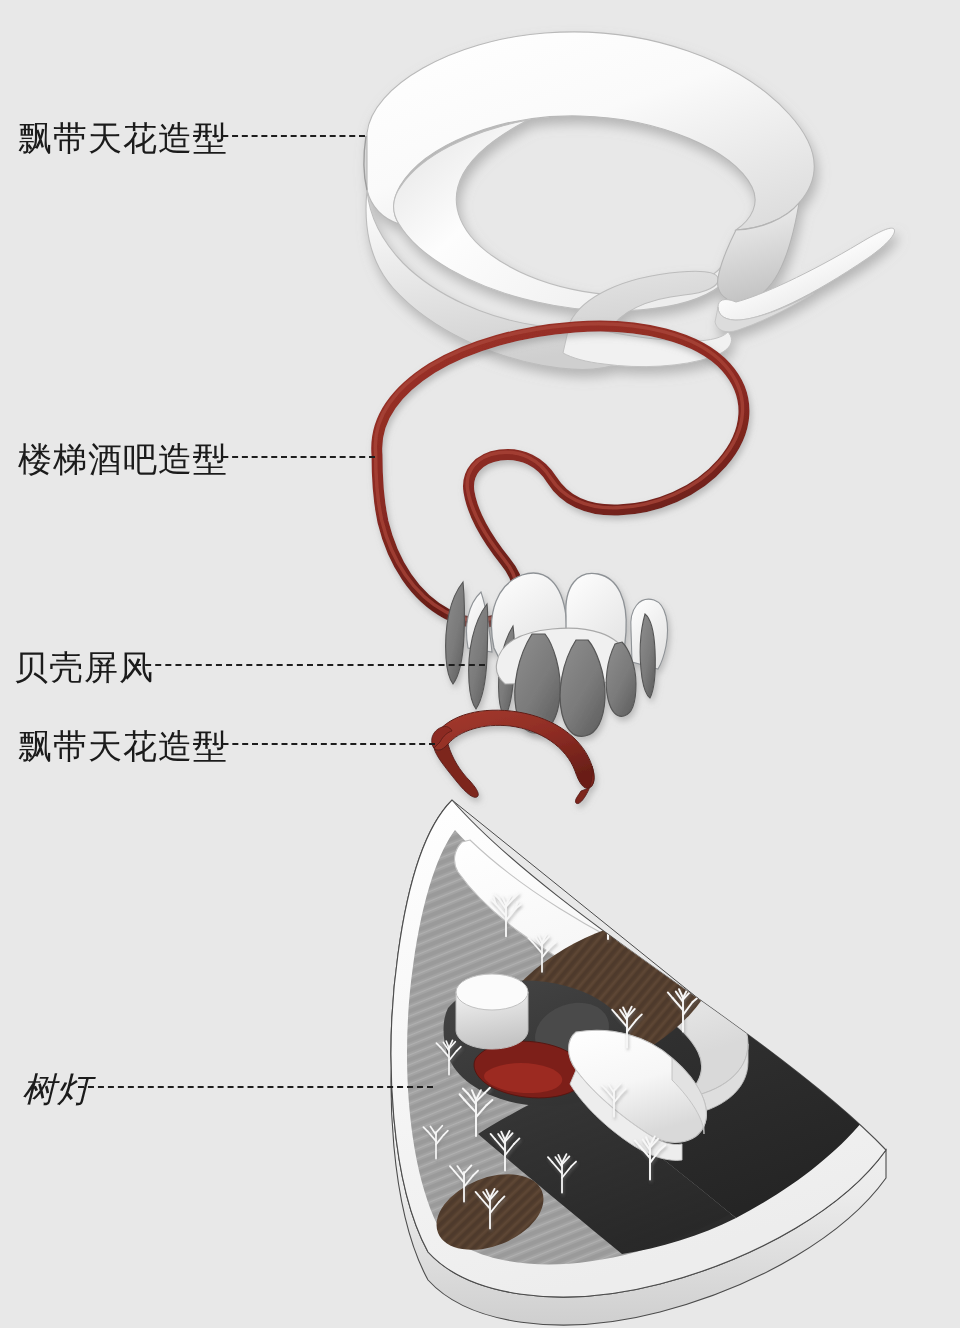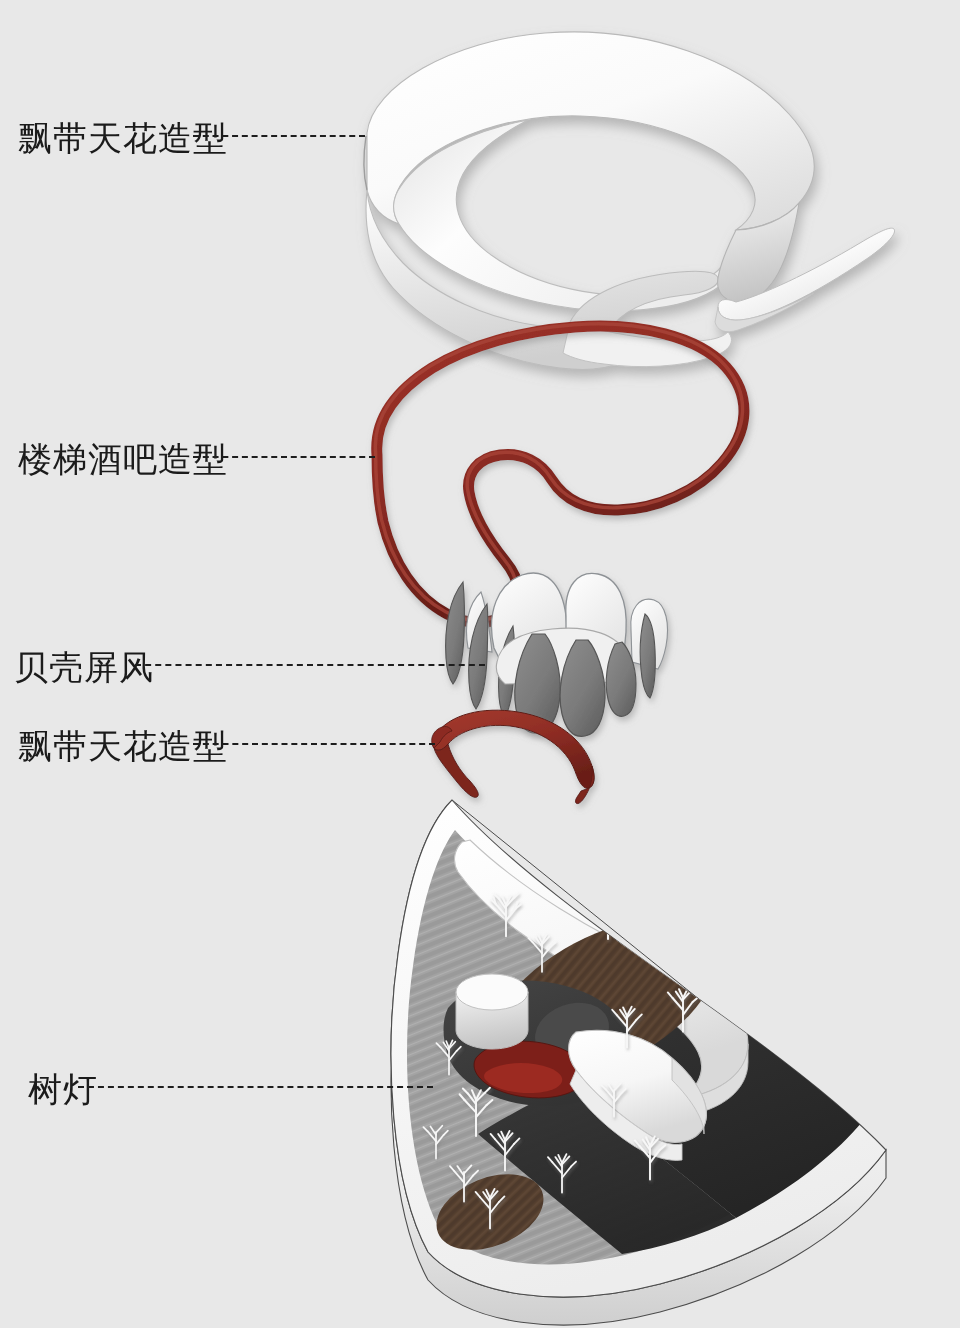--- a/index.html
+++ b/index.html
@@ -545,17 +545,17 @@
   <span class="label-text" style="left:14px;top:650px;">贝壳屏风</span>
   <span class="leader" style="left:135px;top:664px;width:350px;"></span>
 </div>
 
 <div>
   <span class="label-text" style="left:18px;top:729px;">飘带天花造型</span>
   <span class="leader" style="left:193px;top:743px;width:242px;"></span>
 </div>
 
 <div>
-  <span class="label-text" style="left:28px;top:1072px;">树灯</span>
+  <span class="label-text" style="left:22px;top:1072px;font-style:italic;">树灯</span>
   <span class="leader" style="left:78px;top:1086px;width:355px;"></span>
 </div>
 
 </div>
 
 </body></html>

